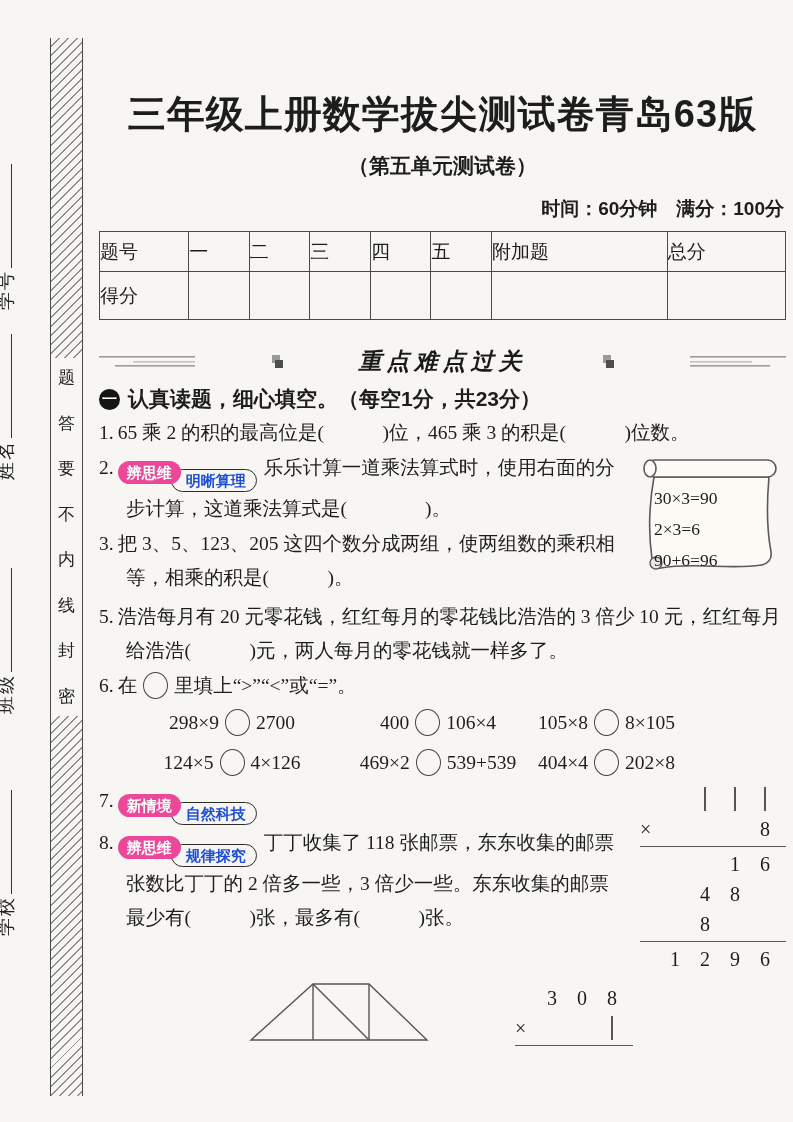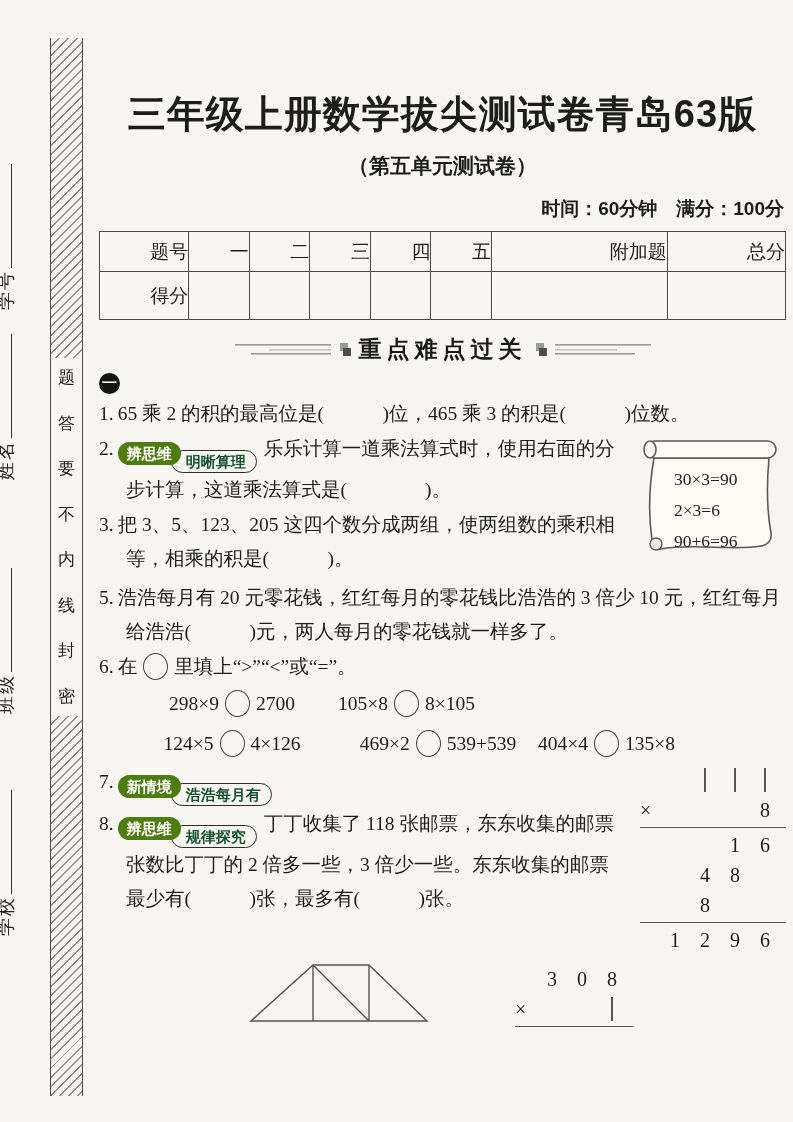--- a/index.html
+++ b/index.html
@@ -37,29 +37,29 @@
   }
 
   
   .main{ position:absolute; left:99px; top:44px; width:687px; }
   .title{ text-align:center; font-size:38px; font-weight:700; letter-spacing:1px;margin-top:45px; }
   .subtitle{ text-align:center; font-size:21px; font-weight:700; margin-top:12px; }
   .meta{ text-align:right; font-size:19px; font-weight:600; margin-top:16px; padding-right:2px; }
 
   table.score-table{
     width:100%; border-collapse:collapse; margin-top:9px;
-    font-size:19px; text-align:right;
+    font-size:19px; text-align:left;
   }
   table.score-table td{ border:1.6px solid #4a4a4a; }
   table.score-table tr.head td{ height:40px; }
   table.score-table tr.score td{ height:48px; }
   table.score-table td.c0{ width:13%; }
 
   
-  .banner{ margin:14px 0 8px; display:flex; align-items:center; justify-content:center; gap:9px; }
+  .banner{ margin:26px 0 8px; display:flex; align-items:center; justify-content:space-between; gap:9px;font-style:italic; }
   .banner-title{ font-size:23px; font-weight:700; letter-spacing:5px; color:#1a1a1a; }
   .speed{ width:96px; height:11px; background-repeat:no-repeat; }
   .speed-l{
     background-image:linear-gradient(#9b9b9b,#9b9b9b),linear-gradient(#c3c3c3,#c3c3c3),linear-gradient(#9b9b9b,#9b9b9b);
     background-size:96px 1.6px,62px 1.6px,80px 1.6px;
     background-position:right 0px, right 4.5px, right 9px;
   }
   .speed-r{
     background-image:linear-gradient(#9b9b9b,#9b9b9b),linear-gradient(#c3c3c3,#c3c3c3),linear-gradient(#9b9b9b,#9b9b9b);
     background-size:96px 1.6px,62px 1.6px,80px 1.6px;
@@ -77,35 +77,35 @@
     color:#fff; font-size:15px; font-weight:700; display:inline-flex;
     align-items:center; justify-content:center;
   }
   .q{ font-size:19.5px; line-height:34px; text-indent:-27px; padding-left:27px; margin-top:1px; }
   .qno{ margin-right:4px; }
   .qgroup{ overflow:visible; }
   .qgroup::after{ content:""; display:block; clear:both; }
 
   .badge-group{ display:inline-flex; align-items:center; vertical-align:-4px; margin-right:7px; text-indent:0; }
   .badge{ height:23px; line-height:21px; font-size:15px; font-weight:700; border-radius:12px; white-space:nowrap; }
-  .badge-filled{ background:#4d7c0f; color:#fff; padding:1px 9px; position:relative; z-index:2; }
-  .badge-outline{ border:1.6px solid #2c2c2c; color:#14532d; padding:0 10px 0 14px; margin-left:-10px; z-index:1;margin-top:16px; }
+  .badge-filled{ background:#ec4899; color:#fff; padding:1px 9px; position:relative; z-index:2; }
+  .badge-outline{ border:1.6px solid #2c2c2c; color:#1d4ed8; padding:0 10px 0 14px; margin-left:-10px; z-index:1;margin-top:16px; }
 
   .cmp-circle{
     display:inline-block; width:25px; height:27px; border:1.4px solid #444;
     border-radius:50%; vertical-align:-7px; margin:0 6px; text-indent:0;
   }
 
   .q6-row{ display:flex; font-size:19.5px; line-height:40px; padding-left:27px;text-align:center; }
   .q6-row .item{ white-space:nowrap; }
   .q6-row .w1{ width:212px; } .q6-row .w2{ width:200px; }
 
   
   .scroll-fig{ float:right; width:152px; height:142px; position:relative; margin:2px 0 4px 10px; }
-  .scroll-lines{ position:absolute; left:40px; top:30px; font-size:17.5px; line-height:31px; }
+  .scroll-lines{ position:absolute; left:20px; top:30px; font-size:17.5px; line-height:31px; }
 
   
   .mult-fig{ float:right; width:146px; margin:0 0 4px 12px; font-size:20px; }
   .mrow{ display:flex; height:30px; align-items:center; }
   .mrow .sgn{ width:20px; text-align:left; }
   .mrow .c{ width:30px; text-align:center; }
   .mbox{ width:26px; height:27px; border:1.3px solid #555; margin:0 auto; background:#fff; }
   .mline{ border-top:1.6px solid #555; margin:2px 0; }
 
   
@@ -192,20 +192,21 @@
       <span class="banner-title sans">重点难点过关</span>
       <span class="sq-pair">
           <i></i>
           <i></i>
         </span>
       <span class="speed speed-r"></span>
     </div>
 
     <div class="section-head sans">
       <span class="circle-num">一</span>
+      <span>认真读题，细心填空。（每空1分，共23分）</span>
     </div>
 
     <div class="q">
       <span class="qno">1.</span><span>65 乘 2 的积的最高位是(　　　)位，465 乘 3 的积是(　　　)位数。</span>
     </div>
 
     <div class="qgroup">
       <div class="scroll-fig">
         <svg width="152" height="142" viewBox="0 0 152 142">
           <path d="M20 24 C15 52 14 78 18 106 C16 112 20 116 27 115 C58 109 98 117 127 112 C134 111 138 106 137 99 C132 72 133 46 135 24 Z" fill="#fcfbf6" stroke="#5a5a5a" stroke-width="1.6"></path>
@@ -234,26 +235,27 @@
 
     <div class="q">
       <span class="qno">5.</span><span>浩浩每月有 20 元零花钱，红红每月的零花钱比浩浩的 3 倍少 10 元，红红每月给浩浩(　　　)元，两人每月的零花钱就一样多了。</span>
     </div>
 
     <div class="q">
       <span class="qno">6.</span><span>在</span><span class="cmp-circle"></span><span>里填上“&gt;”“&lt;”或“=”。</span>
     </div>
     <div class="q6-row">
       <span class="item w1"><span>298×9</span><span class="cmp-circle"></span><span>2700</span></span>
+      <span class="item w2"><span>400</span><span class="cmp-circle"></span><span>106×4</span></span>
       <span class="item"><span>105×8</span><span class="cmp-circle"></span><span>8×105</span></span>
     </div>
     <div class="q6-row">
       <span class="item w1"><span>124×5</span><span class="cmp-circle"></span><span>4×126</span></span>
       <span class="item w2"><span>469×2</span><span class="cmp-circle"></span><span>539+539</span></span>
-      <span class="item"><span>404×4</span><span class="cmp-circle"></span><span>135×8</span></span>
+      <span class="item"><span>404×4</span><span class="cmp-circle"></span><span>202×8</span></span>
     </div>
 
     <div class="qgroup">
       <div class="mult-fig">
         <div class="mrow">
           <span class="sgn"></span>
             <span class="c"></span>
           <span class="c"><span class="mbox"></span></span>
           <span class="c"><span class="mbox"></span></span>
           <span class="c"><span class="mbox"></span></span>
@@ -293,21 +295,21 @@
           <span class="c">1</span>
           <span class="c">2</span>
           <span class="c">9</span>
           <span class="c">6</span>
         </div>
       </div>
 
       <div class="q">
         <span class="qno">7.</span><span class="badge-group sans">
             <span class="badge badge-filled">新情境</span>
-            <span class="badge badge-outline">浩浩每月有</span>
+            <span class="badge badge-outline">自然科技</span>
           </span>
       </div>
       <div class="q">
         <span class="qno">8.</span><span class="badge-group sans">
             <span class="badge badge-filled">辨思维</span>
             <span class="badge badge-outline">规律探究</span>
           </span><span>丁丁收集了 118 张邮票，东东收集的邮票张数比丁丁的 2 倍多一些，3 倍少一些。东东收集的邮票最少有(　　　)张，最多有(　　　)张。</span>
       </div>
     </div>
 

